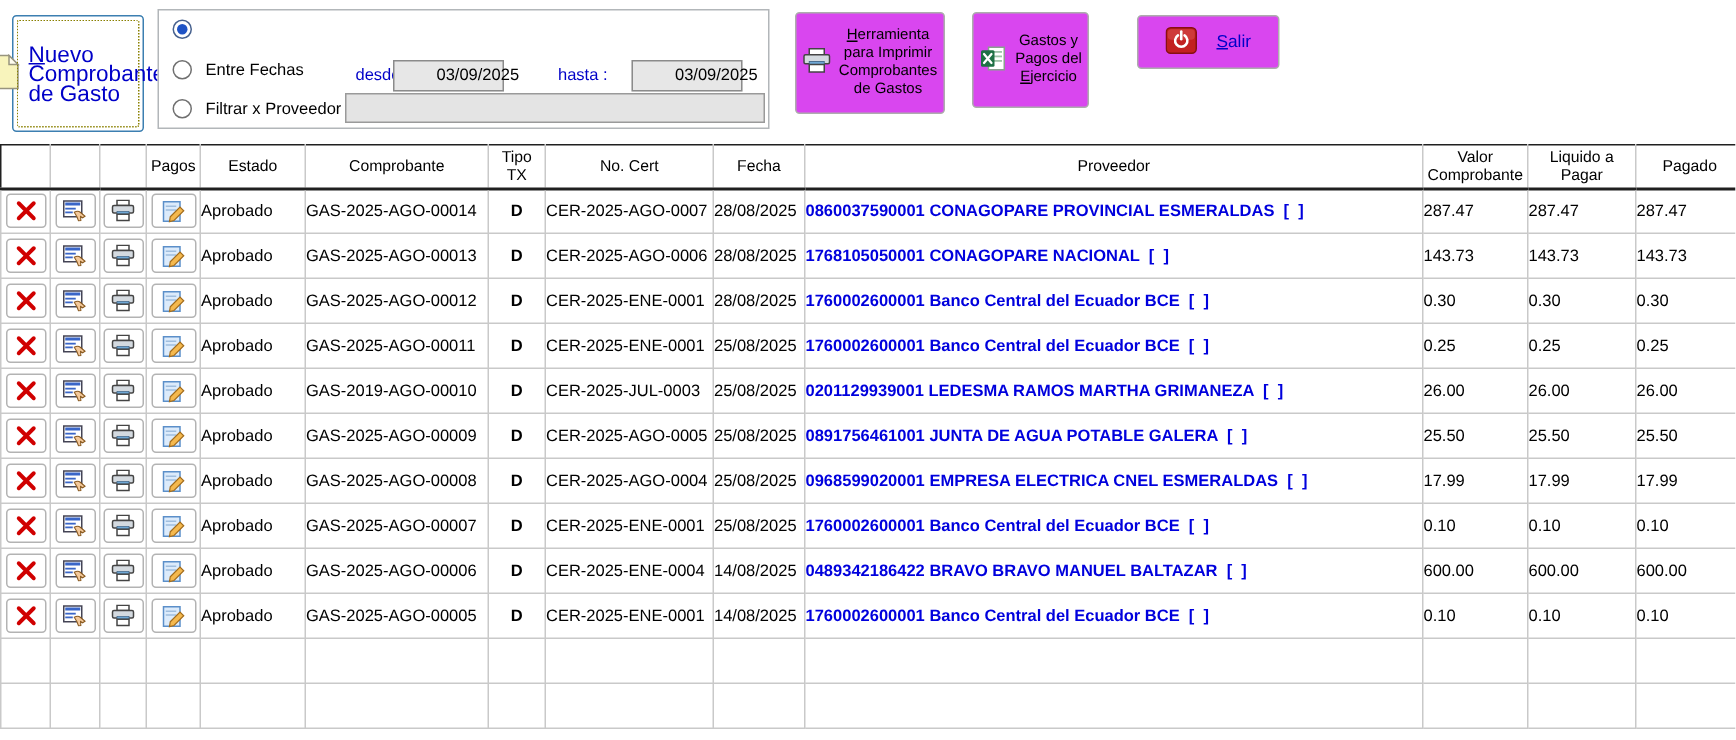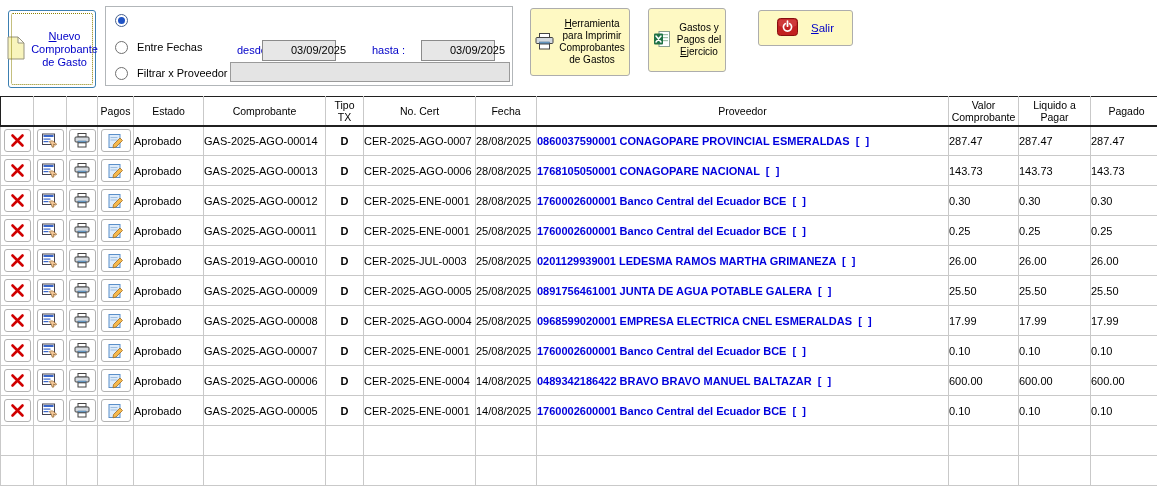--- a/index.html
+++ b/index.html
@@ -8,35 +8,35 @@
     position:relative; width:1157px; height:493px; overflow:hidden;
     background:#fff; font-family:"Liberation Sans", sans-serif; font-size:11px; color:#000;
   }
   
   .new-btn {
     position:absolute; left:8px; top:10px; width:88px; height:78px;
     background:#fff; border:1px solid #3c7fb1; border-radius:3px;
     display:flex; align-items:center; justify-content:center; gap:5px; cursor:pointer;
   }
   .new-btn .focus-ring { position:absolute; inset:2px; border:1px dotted #8a8000; border-radius:2px; pointer-events:none; }
-  .new-btn .lbl { color:#0000c8; text-align:center; line-height:13px; font-size:11px; }
+  .new-btn .lbl { color:#0000c8; line-height:13px; font-size:15px; }
   .group-box { position:absolute; left:105px; top:6px; width:408px; height:80px; border:1px solid #b2b6b9; background:#fff; }
   .radio { display:inline-block; width:13px; height:13px; border-radius:50%; border:1px solid #707070; background:#fff; position:relative; vertical-align:middle; cursor:pointer; }
   .radio.checked { border-color:#47618e; }
   .radio.checked::after { content:''; position:absolute; inset:2px; border-radius:50%;
     background:radial-gradient(circle at 35% 32%, #7fb2ef 0%, #2a62c5 60%, #16ay 100%); background-color:#1f53c5; }
   .opt-label { vertical-align:middle; margin-left:6px; }
   .blue-label { color:#0000c8; }
   .date-field {
     position:absolute; height:21px; width:74px; background:#e7e7e7; border:1px solid #8b8b8b;
     text-align:center; line-height:19px; color:#000; font-size:11px;padding-left:28px;
   }
   .prov-field { position:absolute; left:230px; top:62px; width:280px; height:20px; background:#e4e4e4; border:1px solid #9a9a9a; }
   .tool-btn {
-    position:absolute; background:#fef9c3; border:1px solid #adadad; border-radius:3px;
+    position:absolute; background:#d946ef; border:1px solid #adadad; border-radius:3px;
     display:flex; align-items:center; justify-content:center; cursor:pointer; color:#000;
   }
   .tool-btn .txt { text-align:center; }
   
   table.grid { position:absolute; left:0; top:96px; width:1162px; border-collapse:collapse; table-layout:fixed; font-size:11px; background:#fff; }
   table.grid thead th {
     height:29px; font-weight:normal; font-size:10.5px; text-align:center; padding:0 1px; background:#fff;
     border-top:1px solid #202020; border-bottom:2px solid #202020; border-right:1px solid #c9c9c9;
   }
   table.grid thead th:first-child { border-left:1px solid #202020; }

